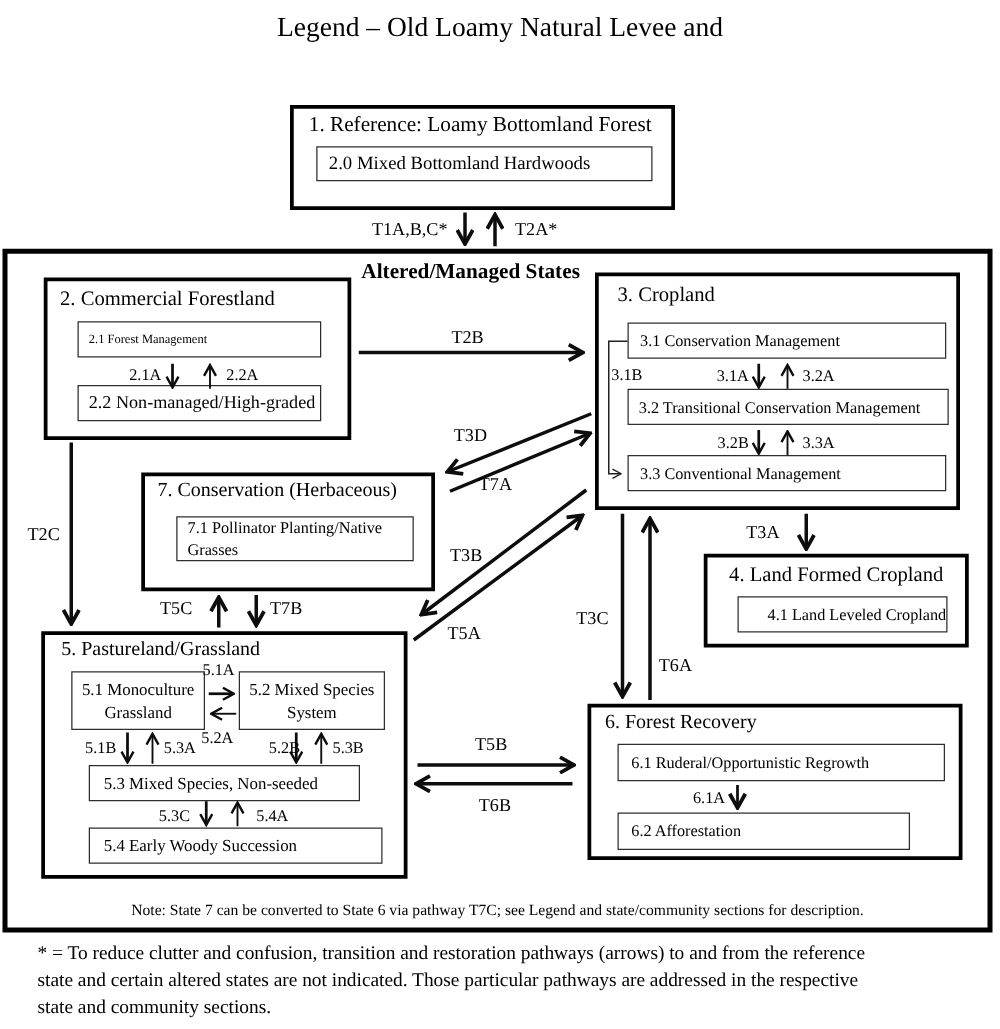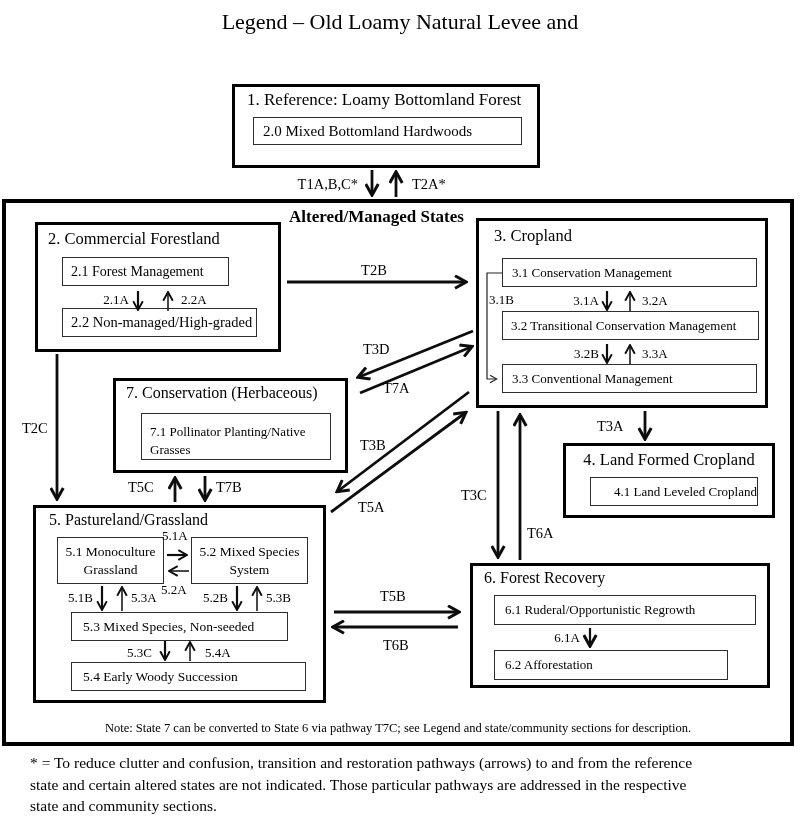--- a/index.html
+++ b/index.html
@@ -44,42 +44,42 @@
   <div class="state-title" style="left:247px;top:90px;font-size:17px;">1. Reference: Loamy Bottomland Forest</div>
   <div class="comm" style="left:253px;top:117px;width:269px;height:28px;padding-left:9px;font-size:15px;">
     <span>2.0 Mixed Bottomland Hardwoods</span>
   </div>
 
   <div class="bigbox" style="left:2px;top:199px;width:792px;height:547px;"></div>
   <div class="abs am-title center" style="left:259px;top:207px;width:235px;">Altered/Managed States</div>
 
   <div class="state" style="left:35px;top:222px;width:246px;height:130px;"></div>
   <div class="state-title" style="left:48px;top:229px;">2. Commercial Forestland</div>
-  <div class="comm" style="left:62px;top:257px;width:167px;height:29px;padding-left:8px;font-size:14px;">
+  <div class="comm" style="left:62px;top:257px;width:195px;height:29px;padding-left:8px;font-size:10px;">
     <span>2.1 Forest Management</span>
   </div>
   <div class="comm" style="left:62px;top:308px;width:195px;height:29px;padding-left:8px;font-size:14.5px;">
     <span>2.2 Non-managed/High-graded</span>
   </div>
 
   <div class="state" style="left:476px;top:218px;width:292px;height:190px;"></div>
   <div class="state-title" style="left:494px;top:226px;">3. Cropland</div>
   <div class="comm" style="left:502px;top:258px;width:255px;height:29px;padding-left:9px;font-size:13px;">
     <span>3.1 Conservation Management</span>
   </div>
   <div class="comm" style="left:502px;top:311px;width:257px;height:29px;padding-left:8px;font-size:13px;">
     <span>3.2 Transitional Conservation Management</span>
   </div>
   <div class="comm" style="left:502px;top:364px;width:255px;height:29px;padding-left:9px;font-size:13px;">
     <span>3.3 Conventional Management</span>
   </div>
 
   <div class="state" style="left:113px;top:378px;width:235px;height:95px;"></div>
   <div class="state-title" style="left:126px;top:384px;font-size:16px;">7. Conservation (Herbaceous)</div>
-  <div class="comm wrap2" style="left:141px;top:413px;width:190px;height:47px;padding-left:8px;padding-right:2px;font-size:13px;align-items:flex-end;">
+  <div class="comm wrap2" style="left:141px;top:413px;width:190px;height:36px;padding-left:8px;padding-right:2px;font-size:13px;">
     <span>7.1 Pollinator Planting/Native Grasses</span>
   </div>
 
   <div class="state" style="left:563px;top:443px;width:212px;height:75px;"></div>
   <div class="state-title center" style="left:563px;top:450px;width:212px;">4. Land Formed Cropland</div>
   <div class="comm centered" style="left:590px;top:477px;width:168px;height:29px;font-size:13px;">
     <span>4.1 Land Leveled Cropland</span>
   </div>
 
   <div class="state" style="left:33px;top:505px;width:293px;height:198px;"></div>
@@ -184,19 +184,19 @@
   <div class="plabel" style="left:181px;top:292px;">2.2A</div>
   <div class="plabel right" style="left:565px;top:293px;width:34px;">3.1A</div>
   <div class="plabel" style="left:642px;top:293px;">3.2A</div>
   <div class="plabel" style="left:489px;top:292px;">3.1B</div>
   <div class="plabel right" style="left:565px;top:346px;width:34px;">3.2B</div>
   <div class="plabel" style="left:642px;top:346px;">3.3A</div>
   <div class="plabel" style="left:162px;top:528px;">5.1A</div>
   <div class="plabel" style="left:161px;top:582px;">5.2A</div>
   <div class="plabel right" style="left:61px;top:590px;width:32px;">5.1B</div>
   <div class="plabel" style="left:131px;top:590px;">5.3A</div>
-  <div class="plabel right" style="left:196px;top:590px;width:32px;">5.2B</div>
+  <div class="plabel right" style="left:208px;top:590px;width:32px;">5.2B</div>
   <div class="plabel" style="left:266px;top:590px;">5.3B</div>
   <div class="plabel right" style="left:120px;top:645px;width:32px;">5.3C</div>
   <div class="plabel" style="left:205px;top:645px;">5.4A</div>
   <div class="plabel right" style="left:546px;top:630px;width:34px;">6.1A</div>
 
 </div>
 
 </body></html>

